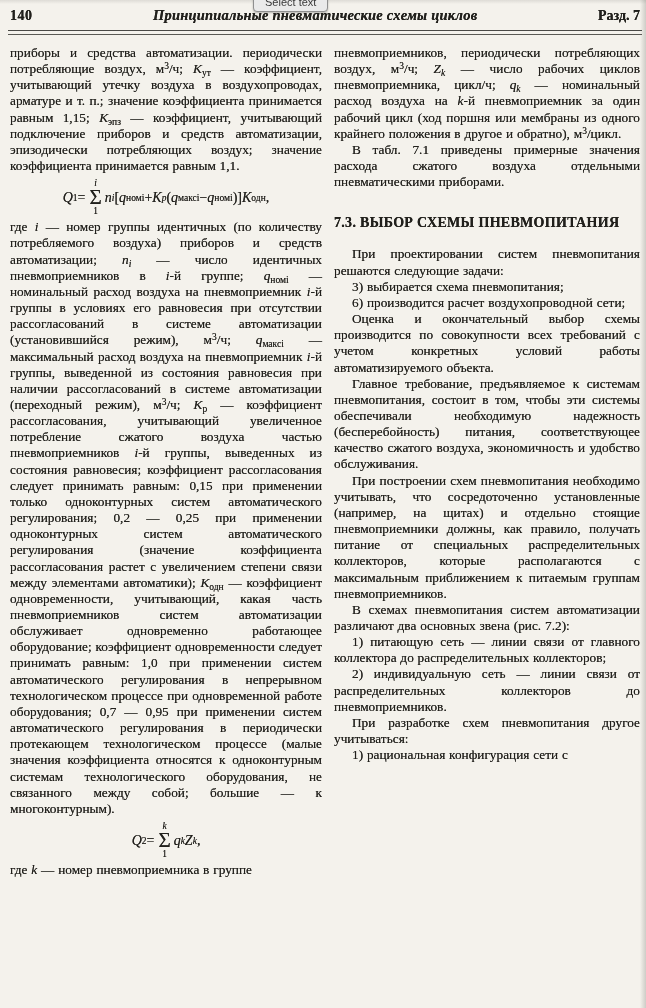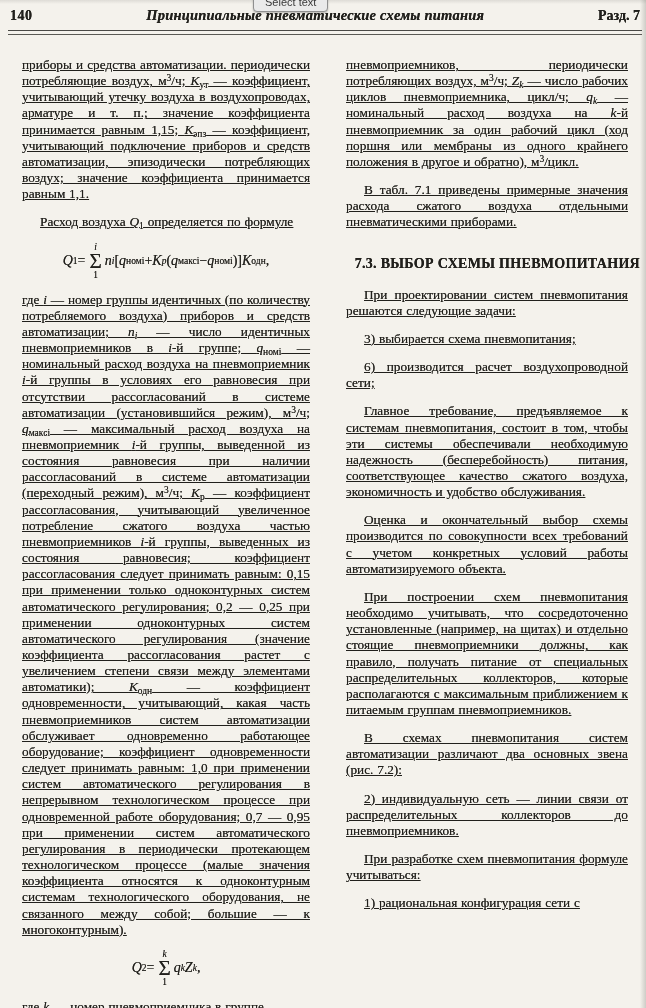--- a/index.html
+++ b/index.html
@@ -34,65 +34,63 @@
   .header-rule{
     position:absolute;top:30px;left:8px;width:634px;height:3px;
     border-top:1.7px solid #4a4a46;border-bottom:1.4px solid #5a5a55;
   }
 
   .col{position:absolute;top:45px;}
   .col-left{left:10px;width:312px;}
   .col-right{left:334px;width:306px;}
 
   .para{
-    margin:12px;text-align:justify;
+    margin:0;text-align:justify;
     font-size:13.3px;line-height:16.15px;
     text-shadow:0 0 .5px rgba(33,32,28,.75);
     word-spacing:.5px;
-    text-decoration:underline;
   }
   .ind{text-indent:18px;}
   .it{font-style:italic;}
   .sub{vertical-align:-3px;font-size:9.5px;line-height:0;}
   .sup{vertical-align:4px;font-size:9.5px;line-height:0;}
 
   .formula{
     display:flex;justify-content:center;align-items:center;
     margin:5px 0 3px;font-size:14px;font-style:normal;
     text-shadow:0 0 .5px rgba(33,32,28,.75);
   }
   .formula .sub{vertical-align:-3px;font-size:9.5px;}
   .sigma{display:inline-flex;flex-direction:column;align-items:center;margin:0 3px 0 4px;}
   .sigma .lim{font-size:9.5px;line-height:9px;}
   .sigma .sg{font-size:21px;line-height:19px;font-style:normal;}
 
   .sect{
     font-size:14px;font-weight:bold;letter-spacing:.3px;
-    margin:25px 0 15px 0;text-shadow:0 0 .5px currentColor;text-align:right;
+    margin:25px 0 15px 0;text-shadow:0 0 .5px currentColor;
   }
 </style>
 </head>
 <body style="background: rgb(244, 242, 236); color: rgb(33, 32, 28);">
 
 <div class="edge-top"></div>
 <div class="edge-right"></div>
 
 <button class="select-btn">Select text</button>
 
 <div class="page-header">
   <span class="page-num">140</span>
-  <span class="running-title">Принципиальные пневматические схемы питания</span>
+  <span class="running-title">Принципиальные пневматические схемы циклов</span>
   <span class="section-ref">Разд. 7</span>
 </div>
 
 <div class="header-rule"></div>
 
 <div class="col col-left">
   <p class="para"><span>приборы и средства автоматизации. периодически потребляющие воздух, м</span><span class="sup">3</span><span>/ч; </span><span class="it">K</span><span class="sub">ут</span><span> — коэффициент, учитывающий утечку воздуха в воздухопроводах, арматуре и т. п.; значение коэффициента принимается равным 1,15; </span><span class="it">K</span><span class="sub">эпз</span><span> — коэффициент, учитывающий подключение приборов и средств автоматизации, эпизодически потребляющих воздух; значение коэффициента принимается равным 1,1.</span></p>
-  <p class="para ind"><span>Расход воздуха </span><span class="it">Q</span><span class="sub">1</span><span> определяется по формуле</span></p>
   <div class="formula">
       <span class="it">Q</span>
       <span class="sub">1</span>
       <span> = </span>
       <span class="sigma">
         <span class="lim it">i</span>
         <span class="sg">Σ</span>
         <span class="lim">1</span>
       </span>
       <span class="it">n</span>
@@ -136,21 +134,22 @@
 <div class="col col-right">
   <div>
       <p class="para"><span>пневмоприемников, периодически потребляющих воздух, м</span><span class="sup">3</span><span>/ч; </span><span class="it">Z</span><span class="sub it">k</span><span> — число рабочих циклов пневмоприемника, цикл/ч; </span><span class="it">q</span><span class="sub it">k</span><span> — номинальный расход воздуха на </span><span class="it">k</span><span>-й пневмоприемник за один рабочий цикл (ход поршня или мембраны из одного крайнего положения в другое и обратно), м</span><span class="sup">3</span><span>/цикл.</span></p>
       <p class="para ind"><span>В табл. 7.1 приведены примерные значения расхода сжатого воздуха отдельными пневматическими приборами.</span></p>
     </div>
   <h2 class="sect">7.3. ВЫБОР СХЕМЫ ПНЕВМОПИТАНИЯ</h2>
   <div>
       <p class="para ind"><span>При проектировании систем пневмопитания решаются следующие задачи:</span></p>
       <p class="para ind"><span>3) выбирается схема пневмопитания;</span></p>
       <p class="para ind"><span>6) производится расчет воздухопроводной сети;</span></p>
+      <p class="para ind"><span>Оценка и окончательный выбор схемы производится по совокупности всех требований с учетом конкретных условий работы автоматизируемого объекта.</span></p>
       <p class="para ind"><span>Главное требование, предъявляемое к системам пневмопитания, состоит в том, чтобы эти системы обеспечивали необходимую надежность (бесперебойность) питания, соответствующее качество сжатого воздуха, экономичность и удобство обслуживания.</span></p>
-      <p class="para ind"><span>Оценка и окончательный выбор схемы производится по совокупности всех требований с учетом конкретных условий работы автоматизируемого объекта.</span></p>
       <p class="para ind"><span>При построении схем пневмопитания необходимо учитывать, что сосредоточенно установленные (например, на щитах) и отдельно стоящие пневмоприемники должны, как правило, получать питание от специальных распределительных коллекторов, которые располагаются с максимальным приближением к питаемым группам пневмоприемников.</span></p>
       <p class="para ind"><span>В схемах пневмопитания систем автоматизации различают два основных звена (рис. 7.2):</span></p>
+      <p class="para ind"><span>1) питающую сеть — линии связи от главного коллектора до распределительных коллекторов;</span></p>
       <p class="para ind"><span>2) индивидуальную сеть — линии связи от распределительных коллекторов до пневмоприемников.</span></p>
-      <p class="para ind"><span>При разработке схем пневмопитания формуле учитываться:</span></p>
+      <p class="para ind"><span>При разработке схем пневмопитания другое учитываться:</span></p>
       <p class="para ind"><span>1) рациональная конфигурация сети с</span></p>
     </div>
 </div>
 
 </body></html>

